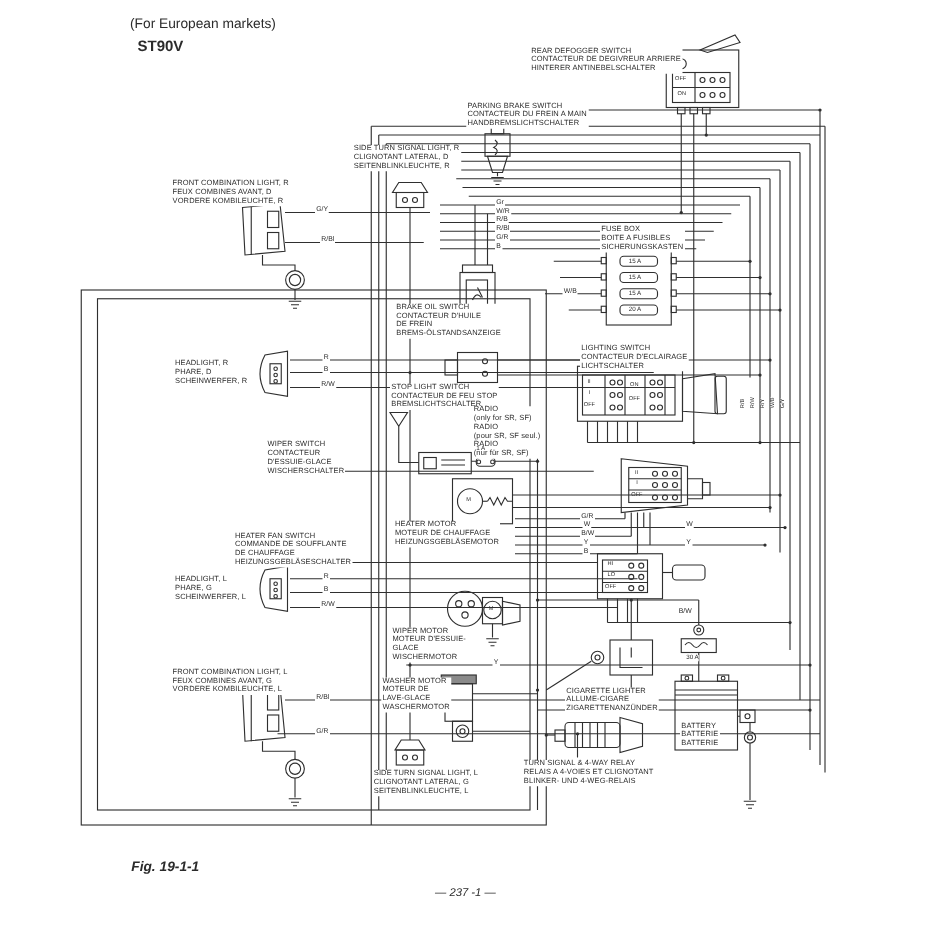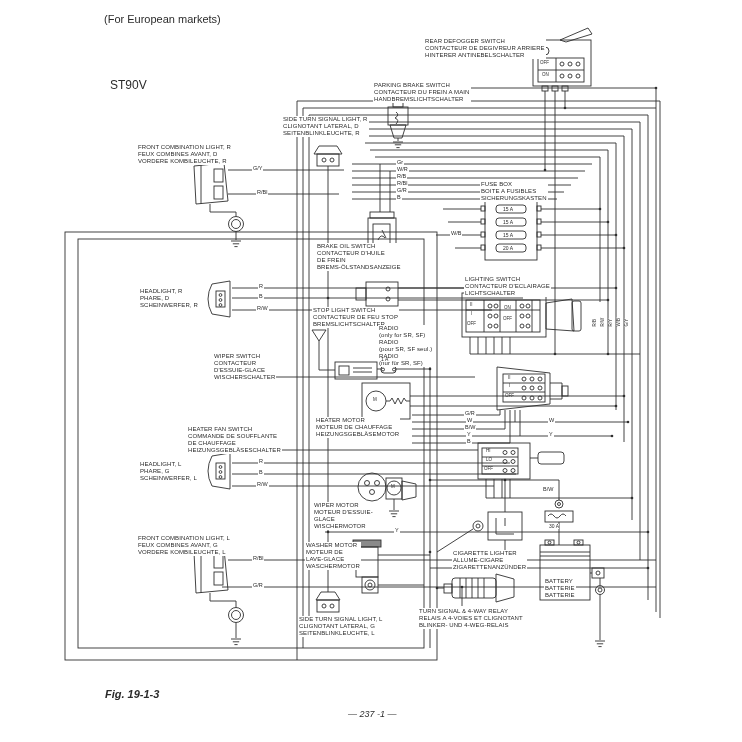--- a/index.html
+++ b/index.html
@@ -7,21 +7,21 @@
         font-family:"Liberation Sans",sans-serif;color:#2b2b2b;overflow:hidden;}
   svg{position:absolute;left:0;top:0;}
   .lbl{position:absolute;font-size:6px;line-height:1.18;white-space:pre-line;
        background:#fff;letter-spacing:.1px;padding:0 1px;}
   .wl{position:absolute;font-size:5.5px;line-height:1;background:#fff;padding:0 1px;}
   .sw{position:absolute;font-size:4.5px;line-height:1;background:transparent;}
   .fz{position:absolute;font-size:5px;line-height:1;}
   .vl{position:absolute;font-size:4.5px;line-height:1;background:#fff;
       transform:rotate(-90deg);transform-origin:left bottom;}
   .market{position:absolute;left:104px;top:13px;font-size:11px;text-align:right;}
-  .model{position:absolute;left:110px;top:30px;font-size:12px;font-weight:normal;margin-top:48px;}
+  .model{position:absolute;left:110px;top:30px;font-size:12px;font-weight:bold;}
   .fig{position:absolute;left:105px;top:688px;font-size:11px;font-style:italic;font-weight:bold;}
   .pageno{position:absolute;left:348px;top:709px;font-size:9px;font-style:italic;}
 </style>
 </head>
 <body>
 
 <div class="page">
 
   <svg width="742" height="742" viewBox="0 0 742 742" stroke="#2f2f2f" stroke-width="0.9" fill="none">
     <defs>
@@ -462,15 +462,15 @@
   <div class="wl" style="left:252px;top:556px;">R/Bl</div>
   <div class="wl" style="left:252px;top:583px;">G/R</div>
   <div class="wl" style="left:542px;top:487px;">B/W</div>
 
   <div class="vl" style="left:597px;top:322px;">R/B</div>
   <div class="vl" style="left:605px;top:322px;">R/W</div>
   <div class="vl" style="left:613px;top:322px;">R/Y</div>
   <div class="vl" style="left:621px;top:322px;">W/B</div>
   <div class="vl" style="left:629px;top:322px;">G/Y</div>
 
-  <div class="fig">Fig. 19-1-3</div>
+  <div class="fig">Fig. 19-1-1</div>
   <div class="pageno">— 237 -1 —</div>
 </div>
 
 </body></html>

